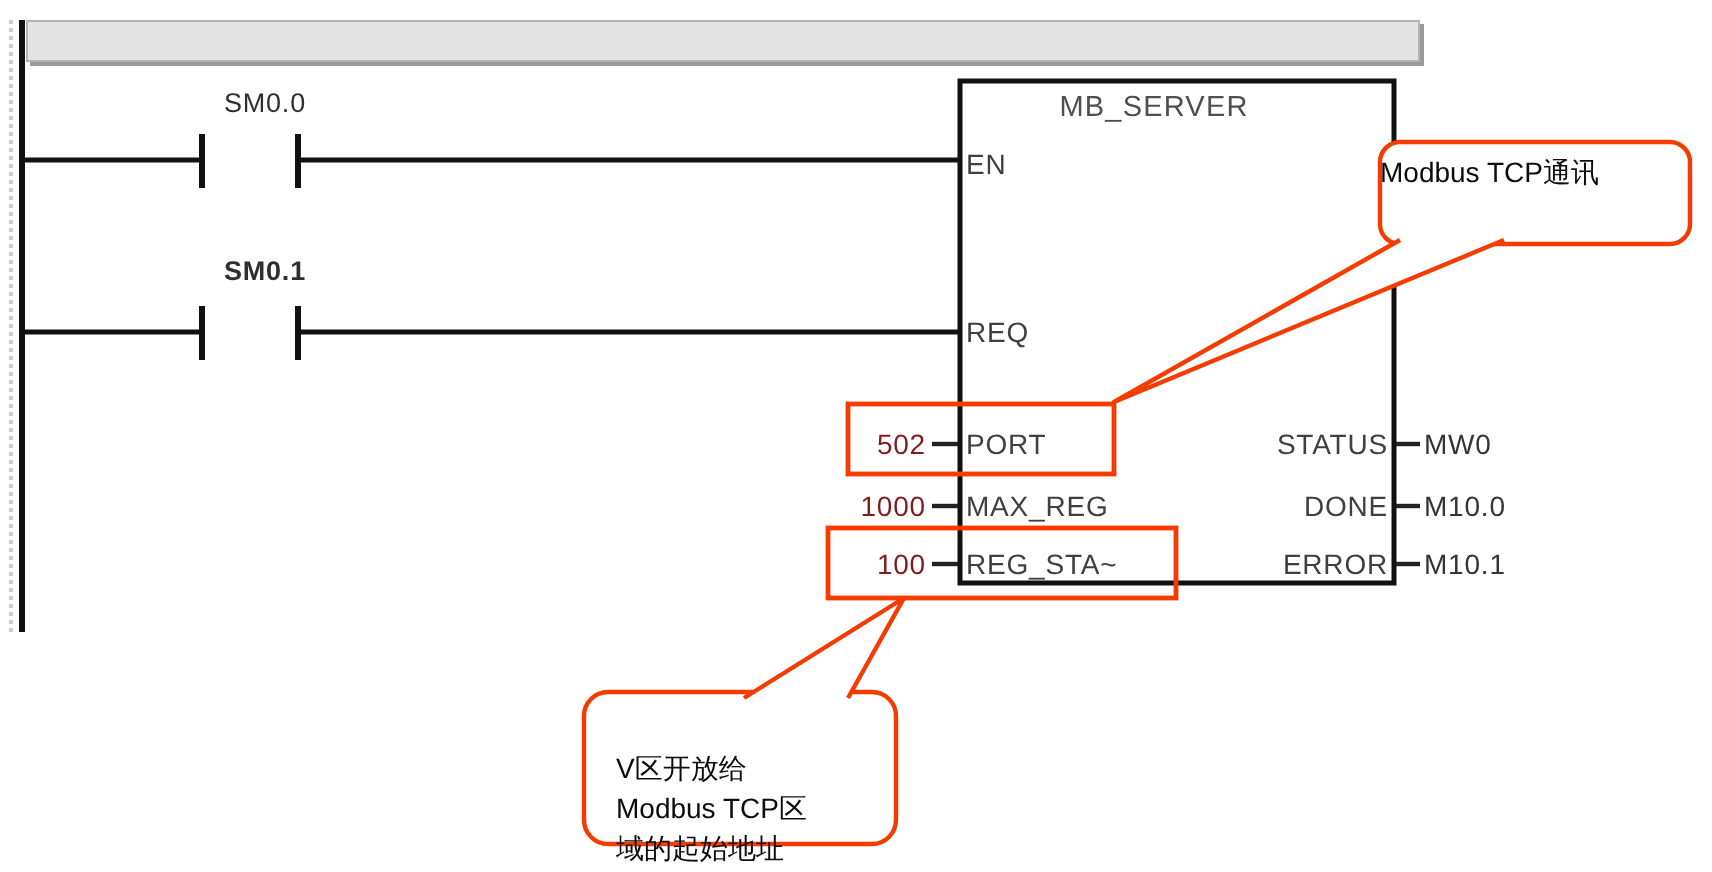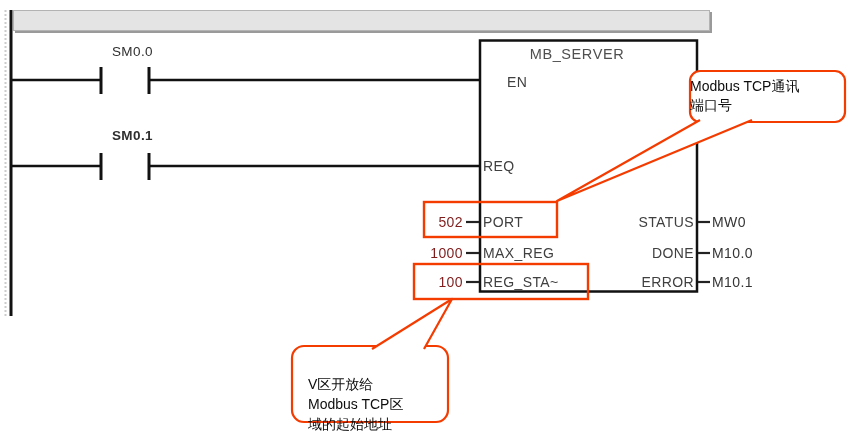--- a/index.html
+++ b/index.html
@@ -100,41 +100,40 @@
     </svg>
   </div>
 
   <div class="net-header"></div>
 
   <div class="lbl contact-lbl" style="left:97px;top:44px;">SM0.0</div>
   <div class="lbl contact-lbl" style="left:97px;top:128px;font-weight:bold;">SM0.1</div>
 
   <div class="lbl block-title" style="left:480px;top:47px;">MB_SERVER</div>
 
-  <div class="lbl pin-in" style="left:483px;top:75px;padding-left:24px;">EN</div>
+  <div class="lbl pin-in" style="left:483px;top:75px;">EN</div>
   <div class="lbl pin-in" style="left:483px;top:159px;">REQ</div>
   <div class="lbl pin-in" style="left:483px;top:215px;">PORT</div>
   <div class="lbl pin-in" style="left:483px;top:246px;">MAX_REG</div>
   <div class="lbl pin-in" style="left:483px;top:275px;">REG_STA~</div>
 
   <div class="lbl operand-val" style="left:420px;top:215px;width:43px;">502</div>
   <div class="lbl operand-val" style="left:410px;top:246px;width:53px;">1000</div>
   <div class="lbl operand-val" style="left:420px;top:275px;width:43px;">100</div>
 
   <div class="lbl pin-out" style="left:560px;top:215px;">STATUS</div>
   <div class="lbl pin-out" style="left:560px;top:246px;">DONE</div>
   <div class="lbl pin-out" style="left:560px;top:275px;">ERROR</div>
 
   <div class="lbl operand-out" style="left:712px;top:215px;">MW0</div>
   <div class="lbl operand-out" style="left:712px;top:246px;">M10.0</div>
   <div class="lbl operand-out" style="left:712px;top:275px;">M10.1</div>
 
   <div class="callout-text co1">
     <div>Modbus TCP通讯</div>
-    <div>端口号</div>
   </div>
   <div class="callout-text co2">
     <div>V区开放给</div>
     <div>Modbus TCP区</div>
     <div>域的起始地址</div>
   </div>
 
 </div>
 
 </body></html>

